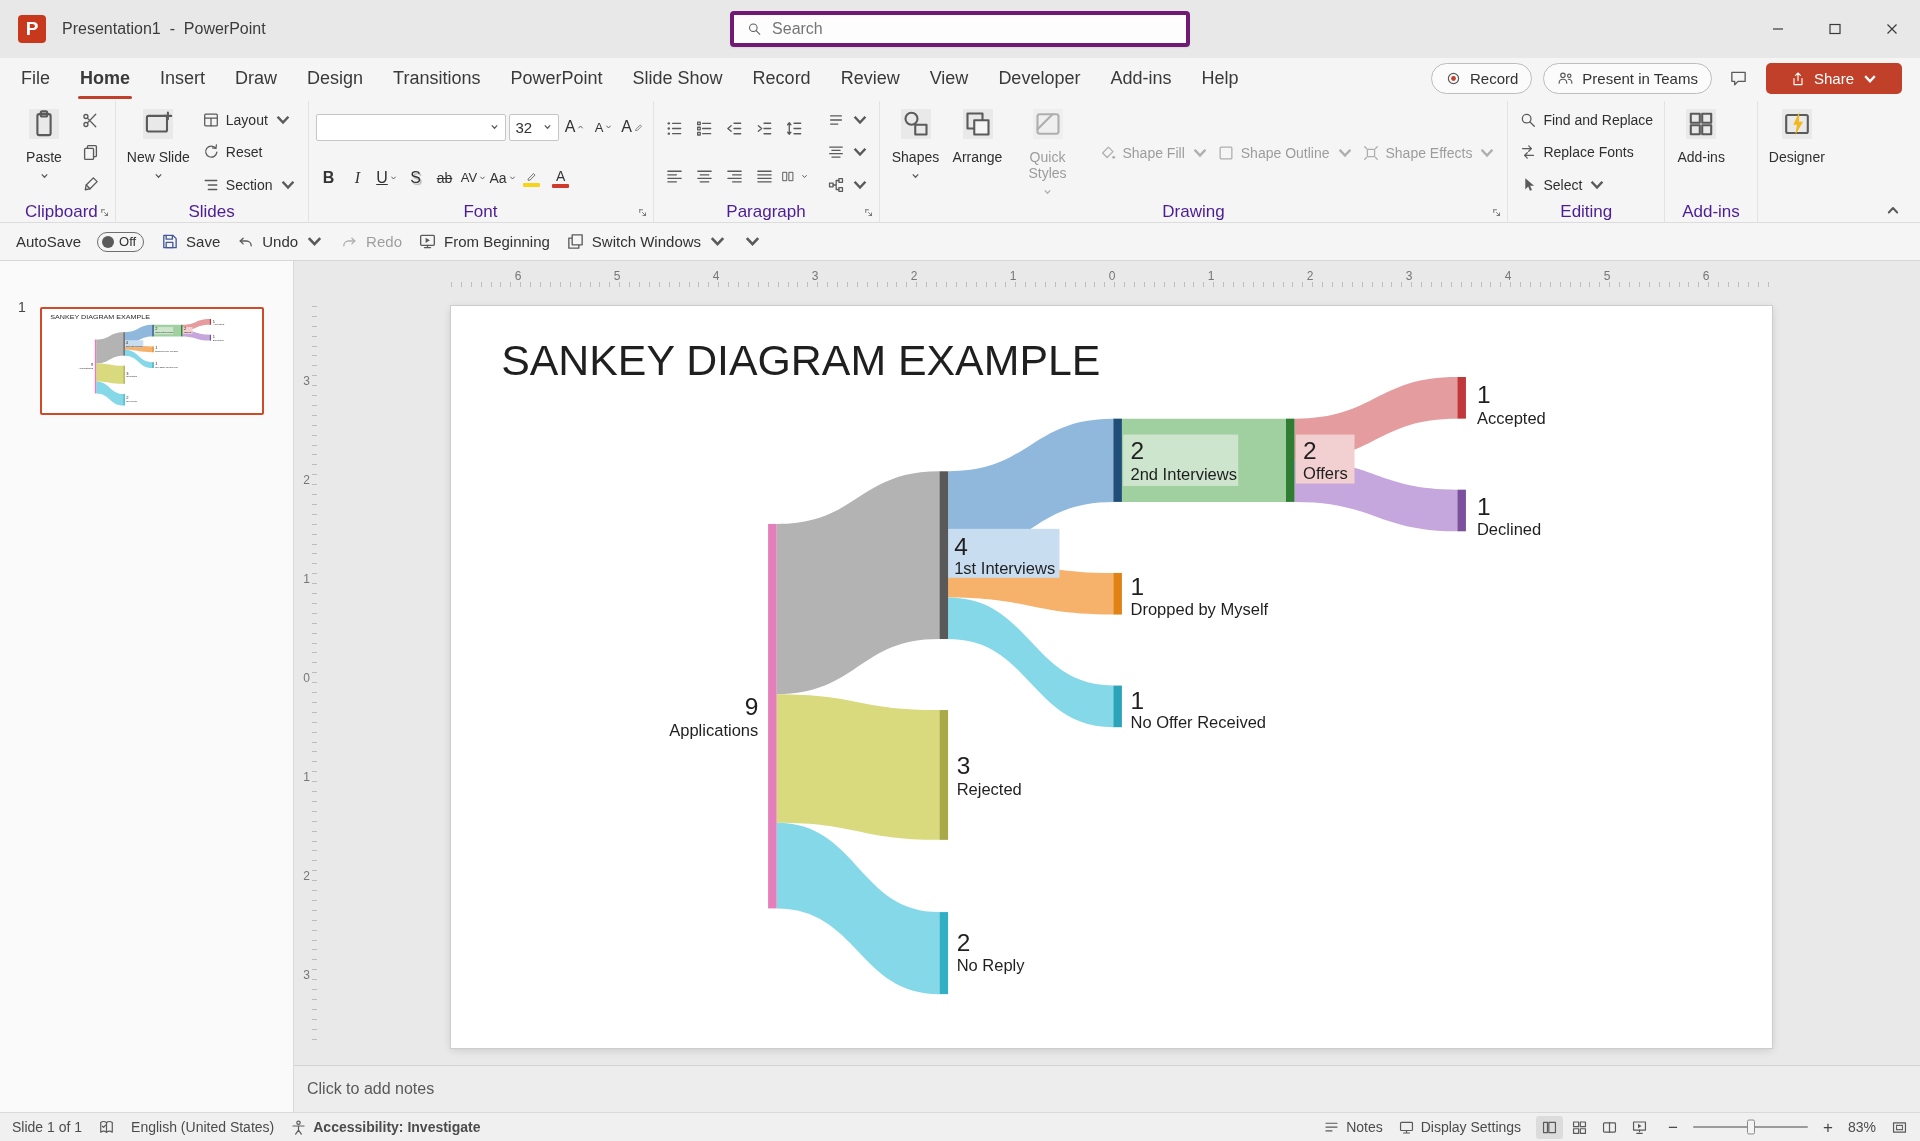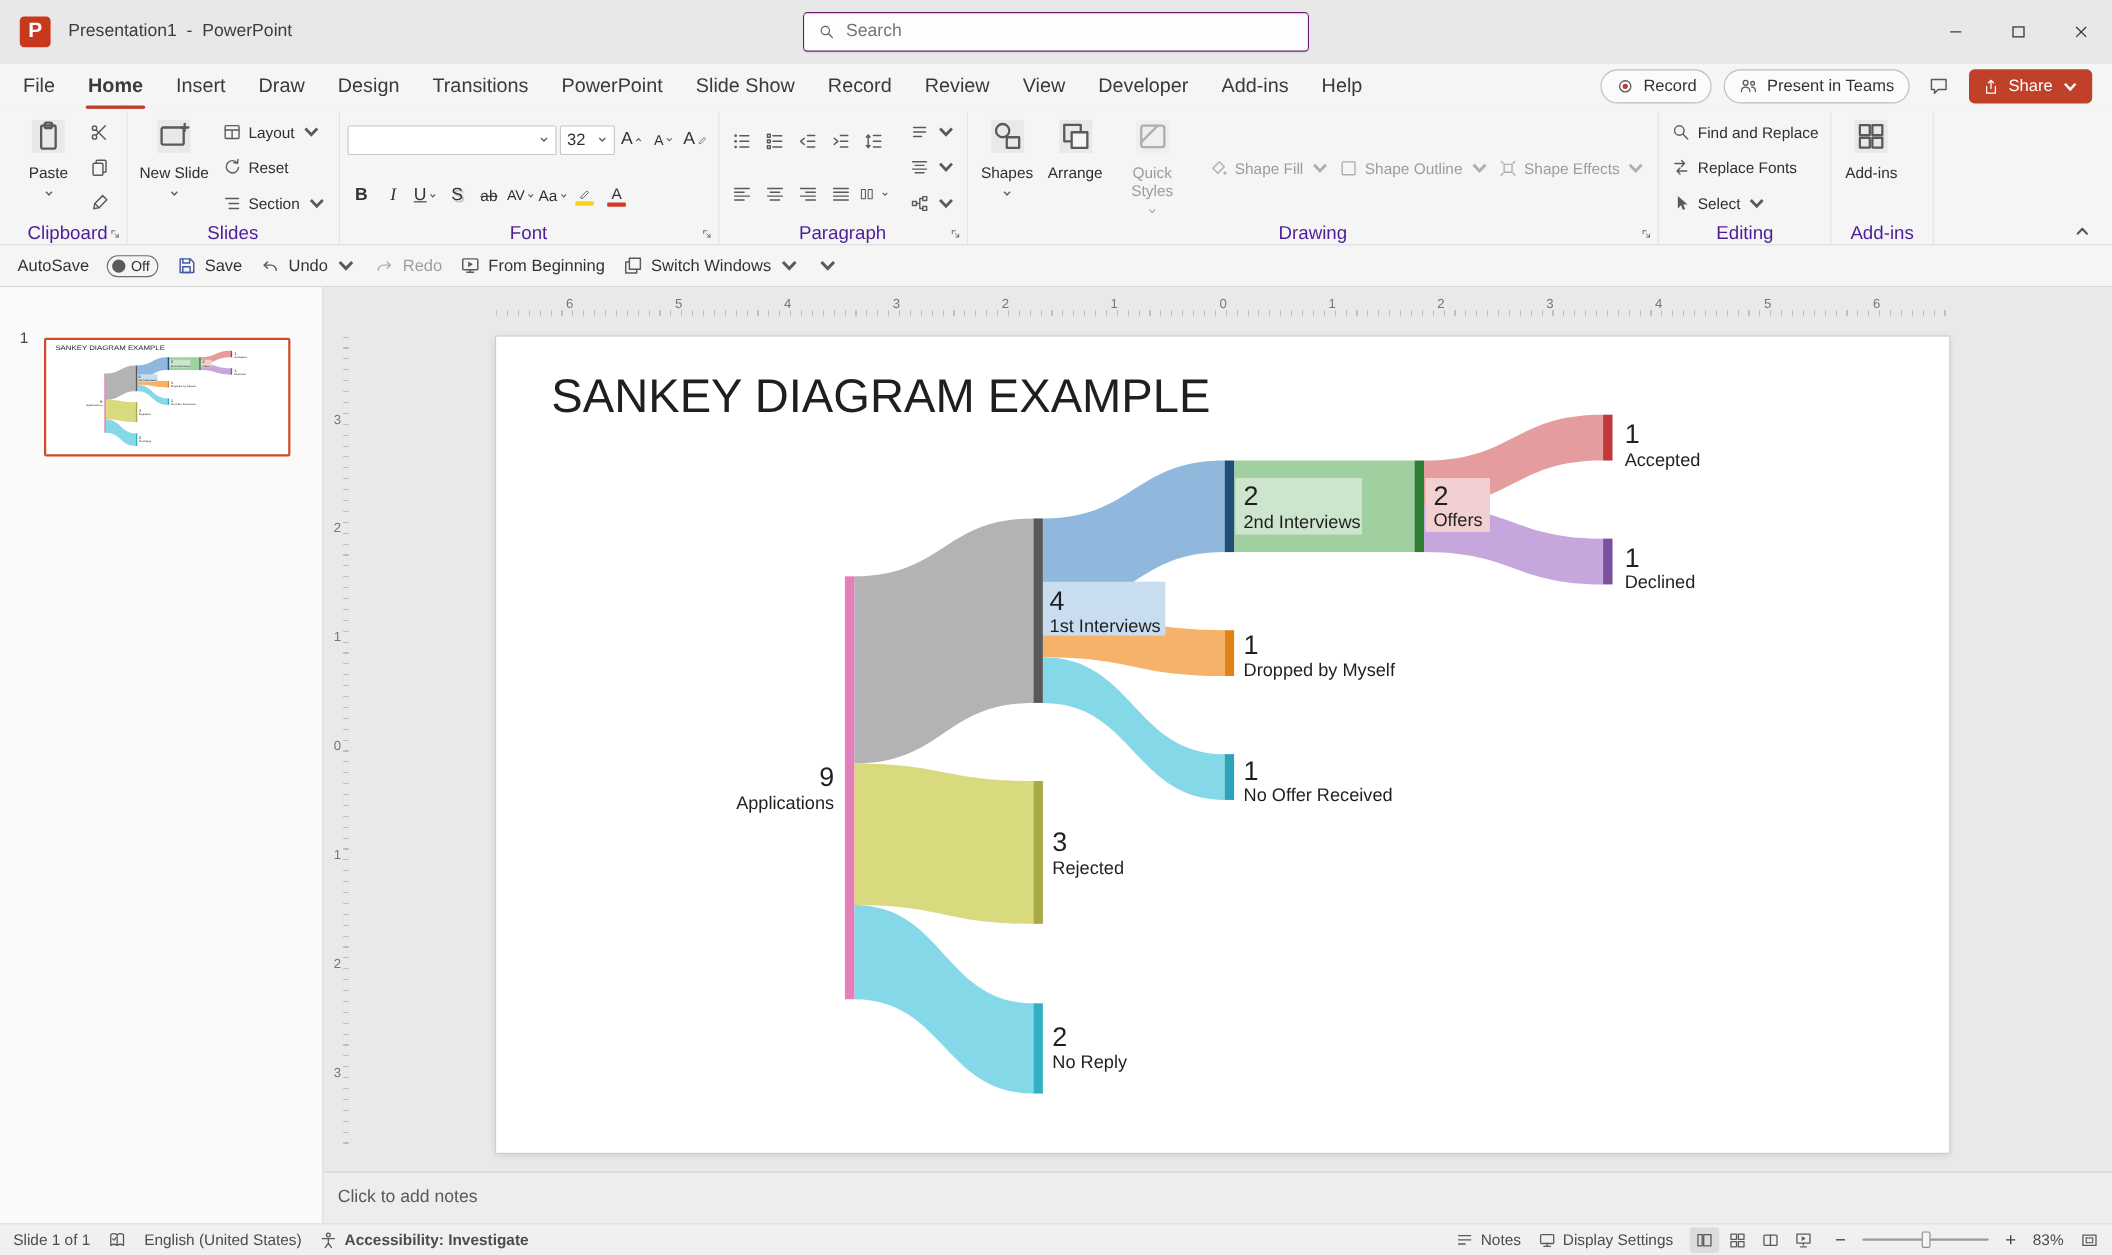--- a/index.html
+++ b/index.html
@@ -5,38 +5,38 @@
 *{margin:0;padding:0;box-sizing:border-box}
 html,body{width:1920px;height:1141px;overflow:hidden}
 body{font-family:"Liberation Sans",sans-serif;background:#e9e9e9;color:#262626;font-size:14px}
 button{background:none;border:none;font:inherit;color:inherit;display:flex;align-items:center;gap:6px;cursor:default}
 .ic{stroke:#5a5a5a;fill:none;stroke-width:1.4;stroke-linecap:round;stroke-linejoin:round}
 .chev{width:9px;height:6px;stroke:#5a5a5a;fill:none;stroke-width:1.4;flex:none}
 
 .titlebar{height:58px;background:#e8e8e8;display:flex;align-items:center;position:relative;padding-left:18px;gap:16px}
 .pp-logo{width:28px;height:28px;border-radius:4px;background:#c8381d;color:#fff;font-weight:bold;font-size:19px;display:flex;align-items:center;justify-content:center;flex:none}
 .tb-title{font-size:16px;color:#3c3c3c;white-space:pre}
-.searchbox{position:absolute;left:50%;top:11px;transform:translateX(-50%);width:460px;height:36px;background:#fdfdfd;border:1px solid #701a75;border-radius:4px;display:flex;align-items:center;gap:10px;padding:0 13px;box-shadow:0 1px 2px rgba(0,0,0,.07)}
+.searchbox{position:absolute;left:50%;top:11px;transform:translateX(-50%);width:460px;height:36px;background:#fdfdfd;border:4px solid #701a75;border-radius:4px;display:flex;align-items:center;gap:10px;padding:0 13px;box-shadow:0 1px 2px rgba(0,0,0,.07)}
 .searchbox svg{width:16px;height:16px}
 .searchbox input{border:none;outline:none;background:transparent;font-size:16px;color:#5f5f5f;width:100%;font-family:inherit}
 .win-controls{margin-left:auto;display:flex;height:100%}
 .win-btn{width:57px;height:100%;display:flex;align-items:center;justify-content:center}
 .win-btn svg{width:14px;height:12px;stroke:#3a3a3a;fill:none;stroke-width:1.2}
 
 .tabrow{height:41px;background:#f5f5f5;display:flex;align-items:stretch;padding:0 6px}
 .tabstrip{display:flex;align-items:stretch}
 .tab{padding:0 15px;display:flex;align-items:center;font-size:18px;color:#3a3a3a;position:relative;white-space:nowrap}
 .tab.active{font-weight:700}
 .tab.active::after{content:"";position:absolute;left:13px;right:13px;bottom:0;height:3px;background:#c0402a;border-radius:2px}
 .tr-right{margin-left:auto;display:flex;align-items:center;gap:11px;padding-right:12px}
 .pill{height:31px;border:1px solid #bdbdbd;border-radius:16px;display:flex;align-items:center;gap:8px;padding:0 13px;font-size:15px;color:#333;background:#fbfbfb}
 .pill svg{width:17px;height:17px}
 .iconbtn{width:32px;height:32px;display:flex;align-items:center;justify-content:center}
 .iconbtn svg{width:19px;height:19px}
-.share-btn{height:31px;border-radius:5px;background:#c0402a;color:#fff;display:flex;align-items:center;gap:8px;padding:0 12px;font-size:15px}
+.share-btn{height:31px;border-radius:5px;background:#c0402a;color:#fff;display:flex;align-items:center;gap:8px;padding:0 24px;font-size:15px}
 .share-btn svg{width:16px;height:16px;stroke:#fff}
 .share-btn .chev{stroke:#fff}
 
 .ribbon{height:124px;background:#f5f5f5;border-bottom:1px solid #dcdcdc;display:flex;align-items:stretch;padding:2px 0 0 8px;position:relative}
 .rgroup{display:flex;flex-direction:column;border-right:1px solid #e3e3e3;padding:3px 7px 0}
 .rbody{flex:1;display:flex;gap:4px;align-items:stretch}
 .rlabel{height:21px;display:flex;align-items:center;justify-content:center;gap:5px;font-size:17px;color:#4c1d95;position:relative;padding:0 10px}
 .launch{position:absolute;right:-2px;bottom:4px;width:11px;height:11px}
 .bigbtn{display:flex;flex-direction:column;align-items:center;justify-content:flex-start;padding:5px 4px 2px;border-radius:4px;min-width:58px;max-width:74px}
 .bigbtn .bl{font-size:14px;line-height:1.15;text-align:center;margin-top:4px;color:#2f2f2f}
@@ -781,20 +781,31 @@
             <use href="#s-grid4"></use>
           </svg>
         <span class="bl">Add-ins</span>
       </button>
     </div>
     <div class="rlabel">
         <span>Add-ins</span>
       </div>
   </div>
 
+  <div class="rgroup" style="border-right:none">
+    <div class="rbody">
+      <button class="bigbtn">
+        <svg class="ic main">
+            <use href="#s-bolt"></use>
+          </svg>
+        <span class="bl">Designer</span>
+      </button>
+    </div>
+    <div class="rlabel"></div>
+  </div>
 
   <svg class="ic collapse">
       <use href="#s-chevup"></use>
     </svg>
 </section>
 
 <div class="qat">
   <span>AutoSave</span>
   <div class="toggle">
     <span class="knob"></span>

